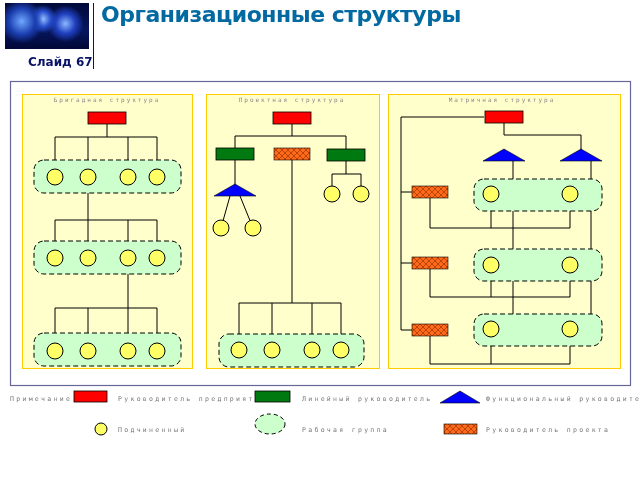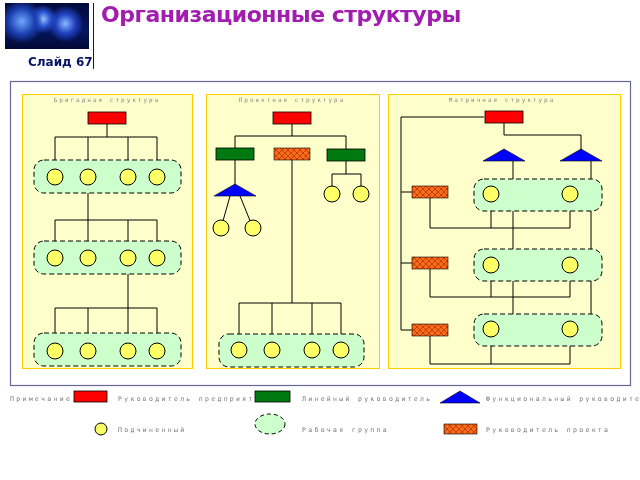--- a/index.html
+++ b/index.html
@@ -1,20 +1,20 @@
 <!DOCTYPE html>
 <html><head>
 <meta charset="utf-8">
 <style>
   html,body{margin:0;padding:0;background:#fff;}
   body{width:640px;height:480px;position:relative;overflow:hidden;font-family:"DejaVu Sans",sans-serif;}
   .logo{position:absolute;left:5px;top:3px;width:84px;height:46px;background:radial-gradient(circle at 20% 40%,#6fa8ff 0,#1b3fb0 18%,transparent 30%),radial-gradient(circle at 45% 35%,#9cc4ff 0,#2850d0 14%,transparent 26%),radial-gradient(circle at 72% 45%,#8ab8ff 0,#2040c0 15%,transparent 28%),linear-gradient(180deg,#020a3a,#06165e 60%,#020836);}
   .slide-label{position:absolute;left:28px;top:55px;font-size:12px;font-weight:bold;color:#0a1466;}
   .vline{position:absolute;left:93px;top:3px;width:1px;height:66px;background:#0a1466;}
-  .title{position:absolute;left:101px;top:4px;font-size:22px;line-height:21px;font-weight:bold;color:#a21caf;letter-spacing:-0.5px;}
+  .title{position:absolute;left:101px;top:4px;font-size:22px;line-height:21px;font-weight:bold;color:#0369a1;letter-spacing:-0.5px;}
   svg{position:absolute;left:0;top:0;}
   .ptitle{font-family:"DejaVu Sans Mono",monospace;font-size:6px;fill:#888;letter-spacing:2px;}
   .ltext{font-family:"DejaVu Sans Mono",monospace;font-size:6.5px;fill:#777;letter-spacing:2.3px;}
 </style>
 </head>
 <body>
 
 <div class="logo"></div>
 <div class="slide-label">Слайд 67</div>
 <div class="vline"></div>

